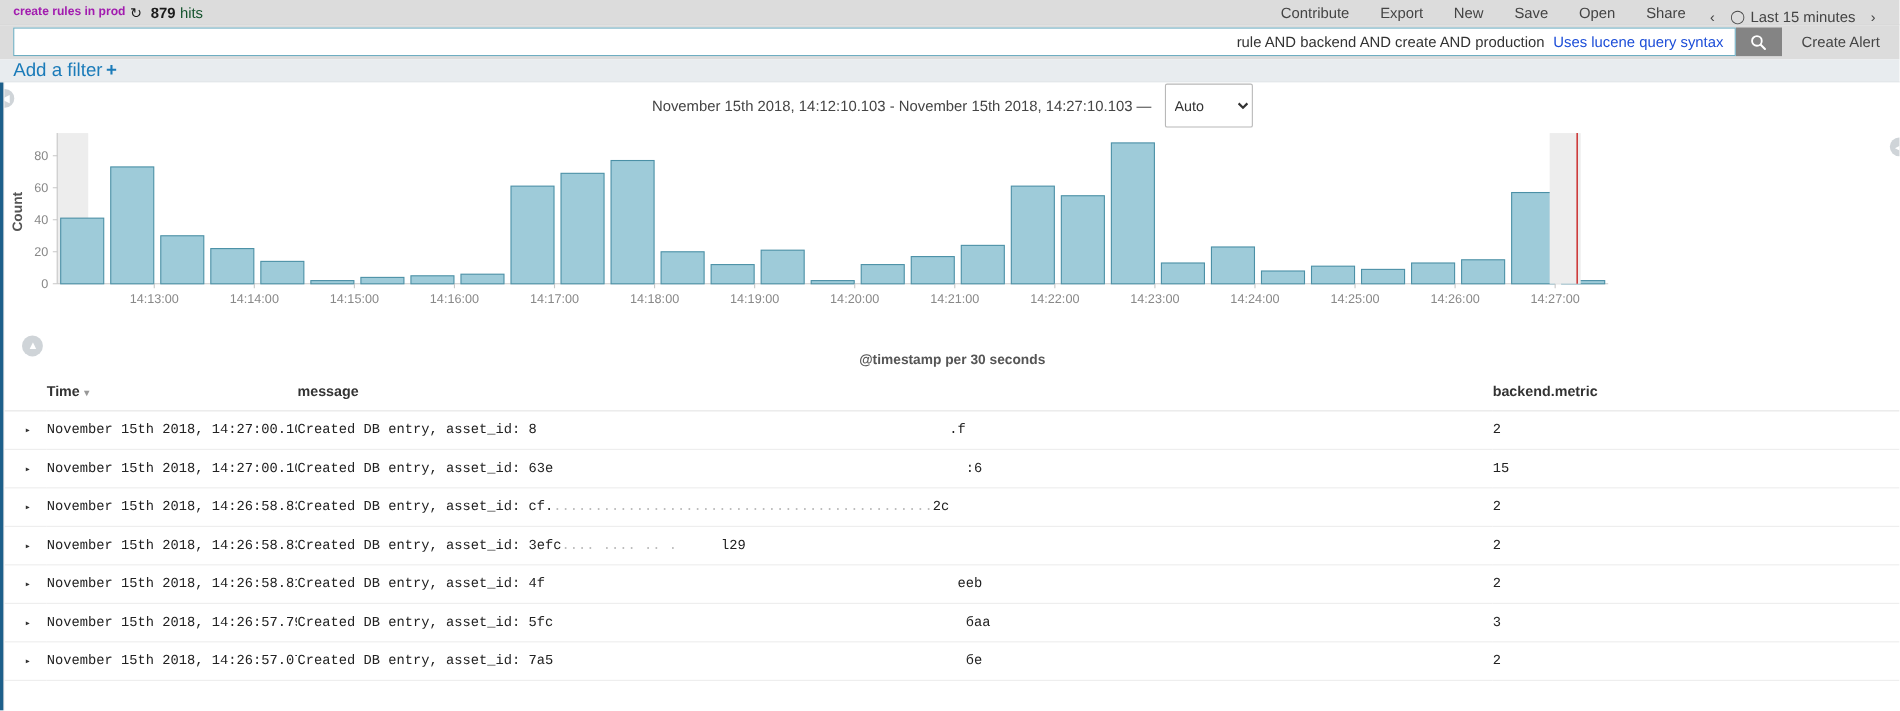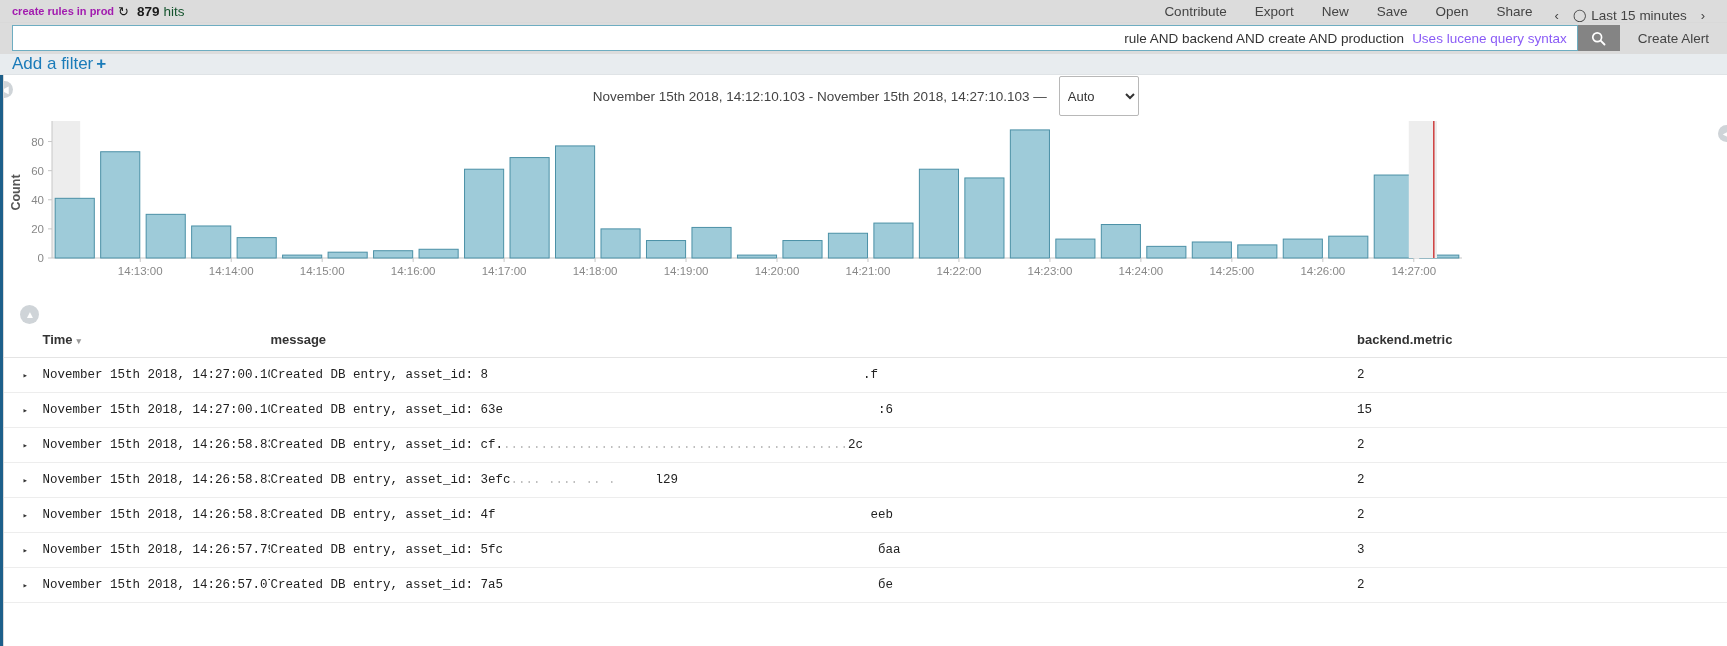--- a/index.html
+++ b/index.html
@@ -44,21 +44,21 @@
   .query-input-wrap {
     flex:1 1 auto; position:relative; display:flex; align-items:center;
     background:#fff; border:1px solid #6eadc1; height:26px; margin-top:2px;
   }
   .query-input {
     flex:1 1 auto; border:0; outline:0; background:transparent;
     font-family:"Liberation Sans", sans-serif; font-size:13.5px; color:#333;
     padding:0 8px; height:24px;text-align:right;
   }
   .lucene-hint {
-    color:#8b5cf6; font-size:13.5px; padding:0 10px 0 0; white-space:nowrap;
+    color:#1d4ed8; font-size:13.5px; padding:0 10px 0 0; white-space:nowrap;
   }
   .search-btn {
     width:42px; margin-top:2px; height:26px; background:#848484; border:0;
     display:flex; align-items:center; justify-content:center; cursor:pointer;
   }
   .search-btn svg { display:block; }
   .create-alert-btn {
     display:flex; align-items:center; padding:0 18px; font-size:13.5px; color:#444;
     cursor:pointer; white-space:nowrap;
   }
@@ -310,20 +310,21 @@
             <text x="1318.8193548387096" y="162" text-anchor="middle" font-size="11.5" fill="#888" font-family="&quot;Liberation Sans&quot;, sans-serif">14:26:00</text>
             <line x1="1409.7870967741935" y1="145" x2="1409.7870967741935" y2="149" stroke="#c7c7c7" stroke-width="1"></line>
             <text x="1409.7870967741935" y="162" text-anchor="middle" font-size="11.5" fill="#888" font-family="&quot;Liberation Sans&quot;, sans-serif">14:27:00</text>
             <rect x="1404.783870967742" y="8" width="28.2" height="137" fill="#ededed"></rect>
             <line x1="1429.8" y1="8" x2="1429.8" y2="145" stroke="#cc3333" stroke-width="1.4"></line>
           </svg>
         <div class="collapse-chart">▲</div>
         <div class="chart-right-handle">◀</div>
       </div>
 
+      <div class="chart-xlabel">@timestamp per 30 seconds</div>
 
       <table class="doc-table">
         <colgroup>
           <col class="col-expand">
             <col class="col-time">
             <col class="col-msg">
             <col class="col-metric">
         </colgroup>
         <thead>
           <tr>

